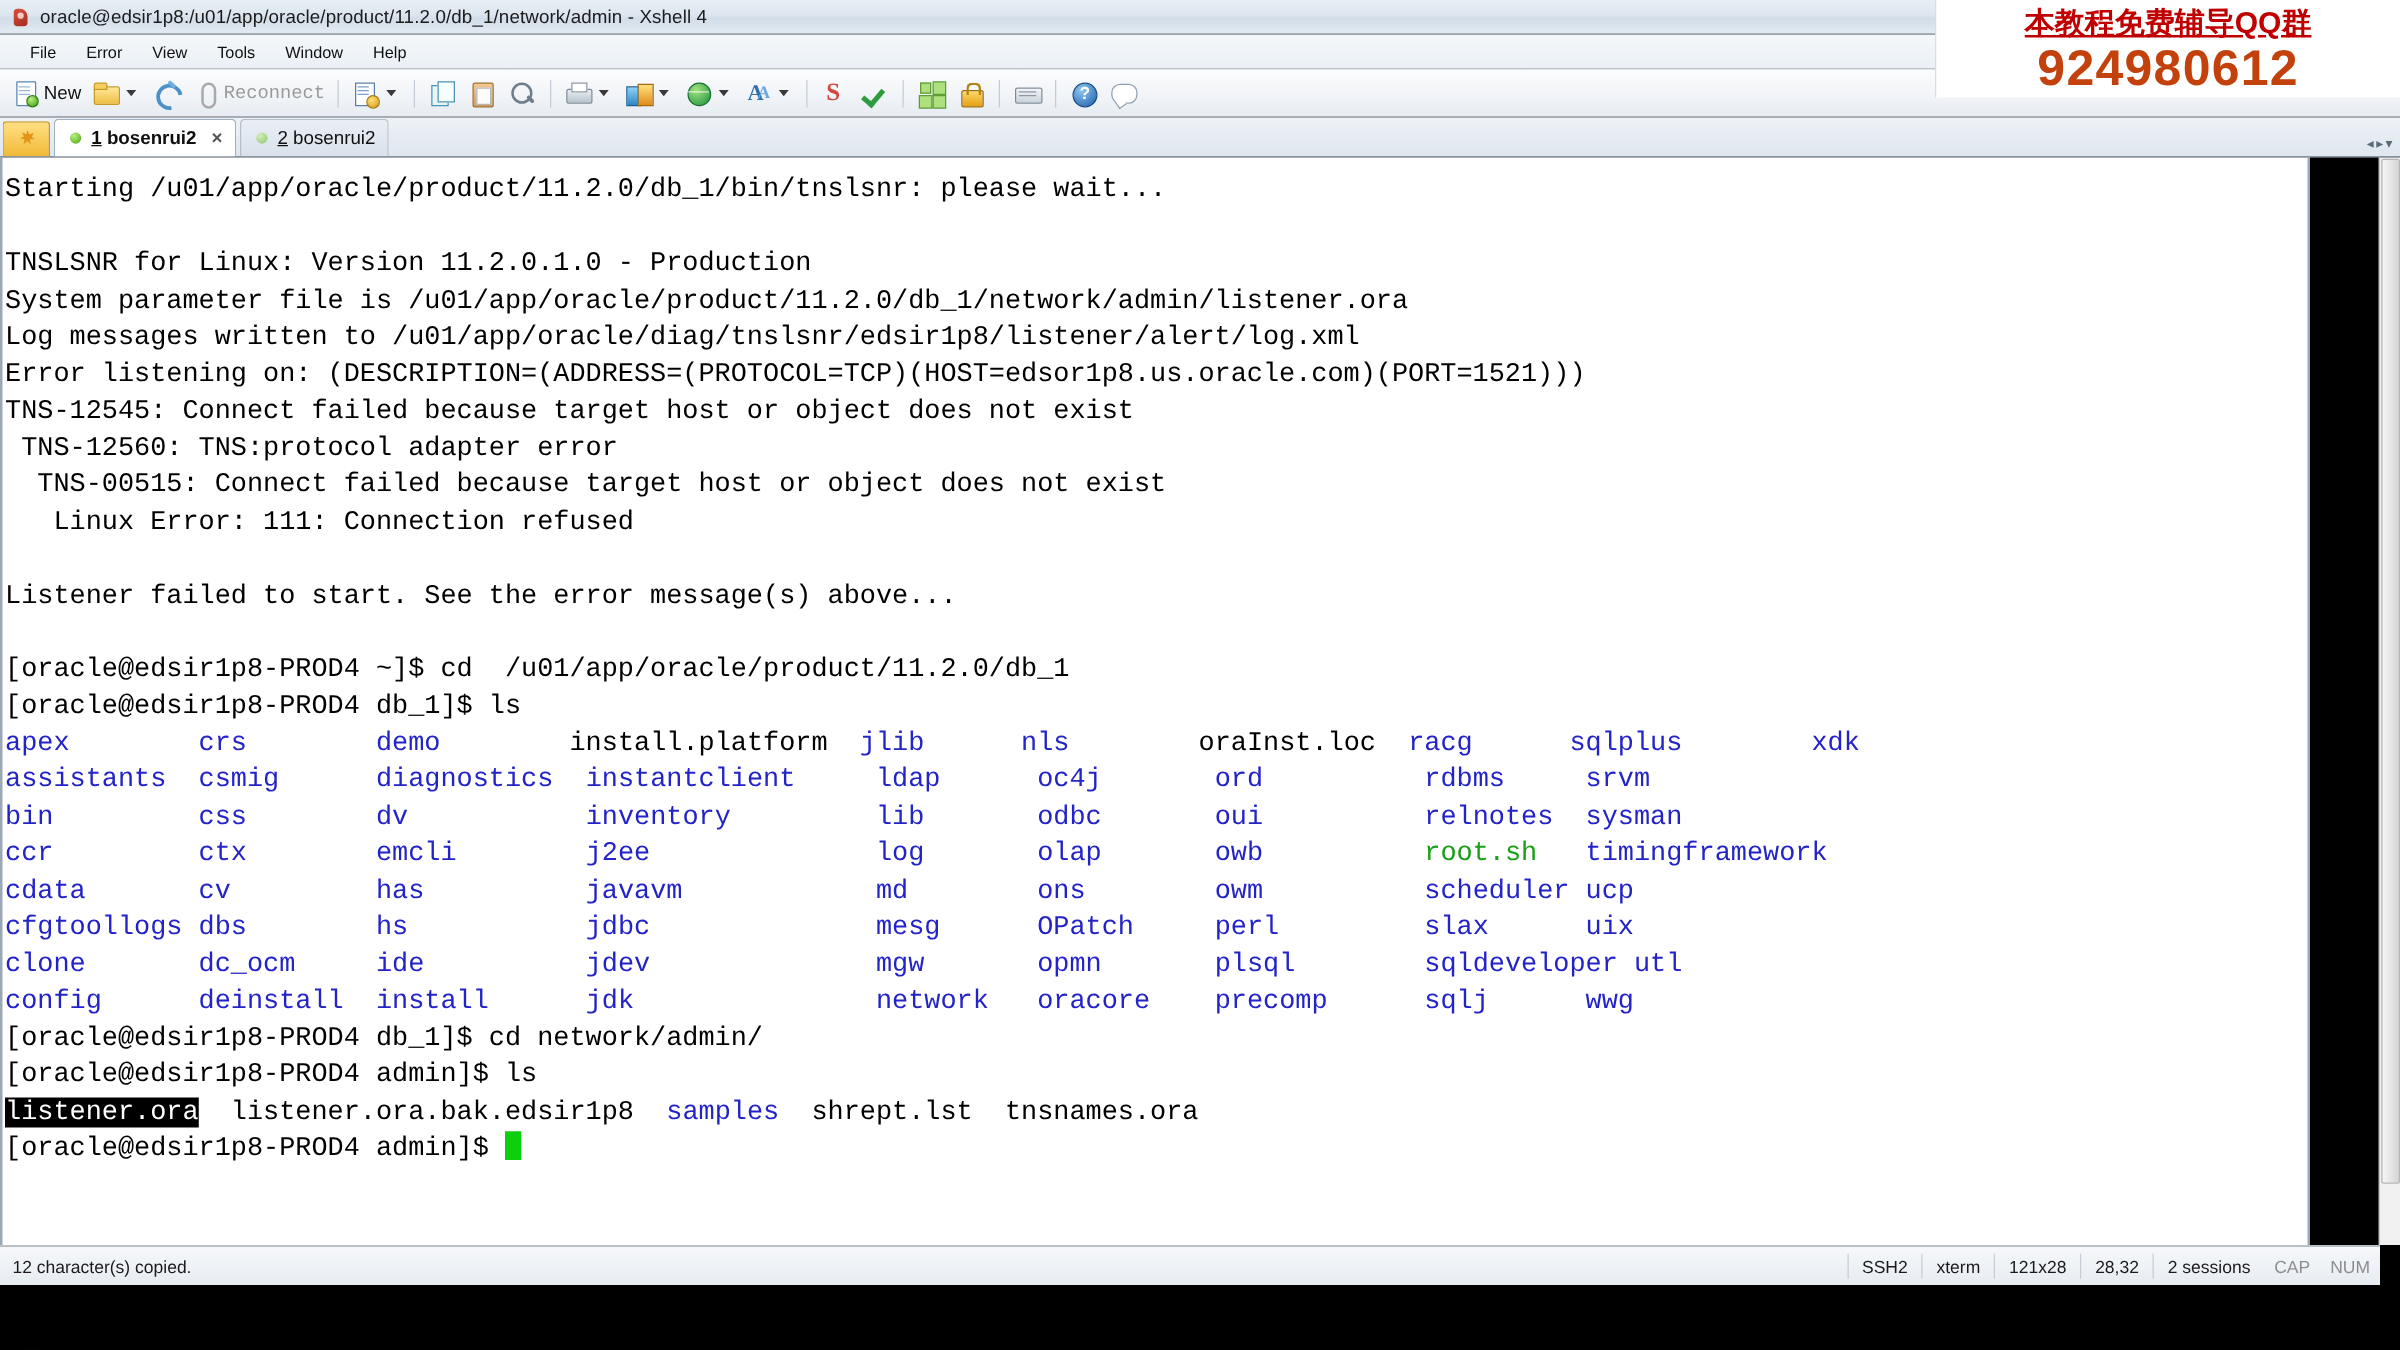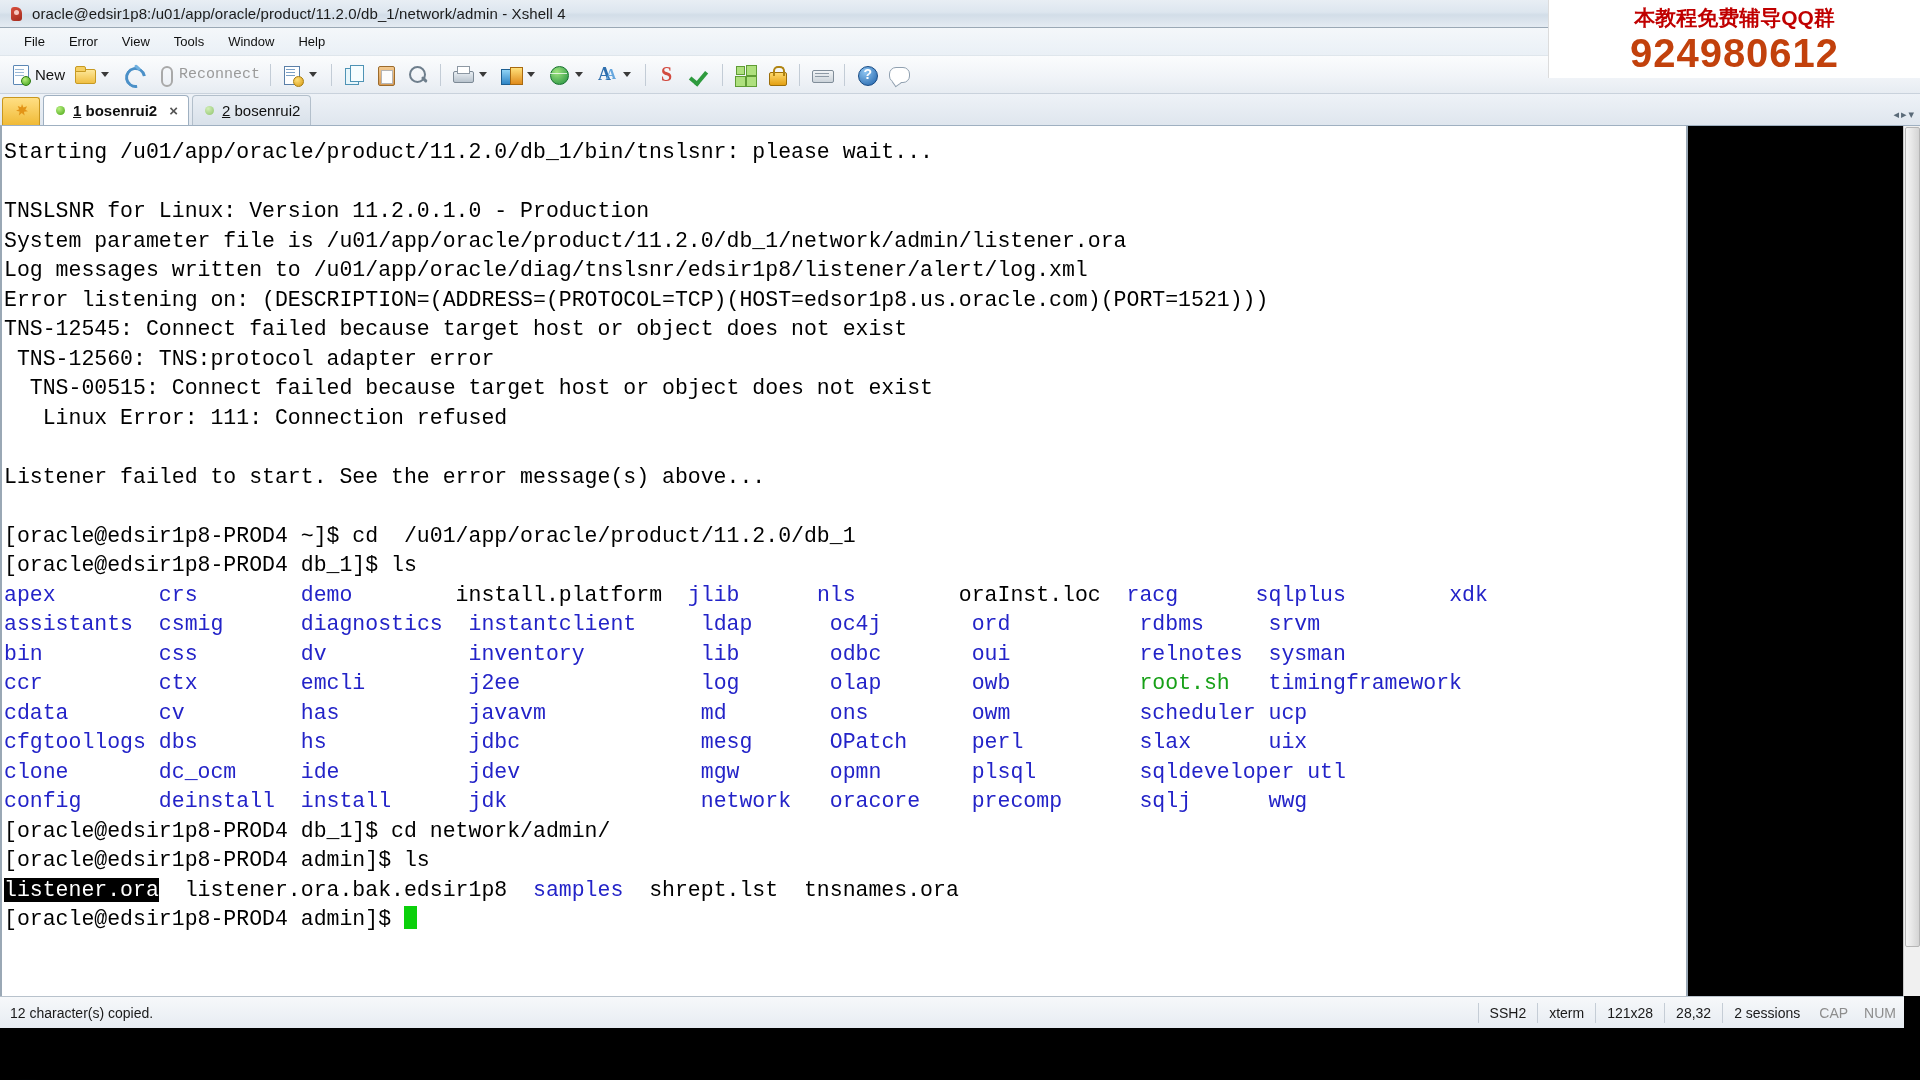--- a/index.html
+++ b/index.html
@@ -38,21 +38,21 @@
     white-space: nowrap;
   }
 
   
   .watermark {
     position: absolute; right: 0; top: 0; width: 372px; height: 78px;
     background: #ffffff; border-left: 1px solid #dcdcdc;
     display: flex; flex-direction: column; align-items: center; justify-content: center;
     z-index: 40;
   }
-  .watermark .wm-line1 { font-size: 21px; color: #c00000; font-weight: bold; letter-spacing: 0px; white-space: nowrap;}
+  .watermark .wm-line1 { font-size: 24px; color: #c00000; font-weight: bold; letter-spacing: 0px; white-space: nowrap; text-decoration: underline;}
   .watermark .wm-line2 { font-size: 40px; color: #c2410c; font-weight: bold; line-height: 1.05; letter-spacing: 1px;}
 
   
   .menubar {
     position: absolute; left: 0; top: 28px; width: 1920px; height: 28px;
     background: linear-gradient(180deg,#f4f7fa,#eaf0f6);
     display: flex; align-items: center; padding-left: 12px; gap: 0px;
     border-bottom: 1px solid #dfe6ec;
   }
   .menubar .mi {
@@ -143,21 +143,21 @@
   .tab .dot { width: 9px; height: 9px; border-radius: 50%; flex:0 0 auto;}
   .tab.active .dot { background: radial-gradient(circle at 35% 30%, #b8f080, #46a312); }
   .tab.inactive .dot { background: radial-gradient(circle at 35% 30%, #d2eeb8, #8fc46c); }
   .tab .tlabel u { text-decoration: underline; }
   .tab .tclose { color:#555; font-size: 15px; margin-left: 4px; }
   .tabbar-right { margin-left:auto; display:flex; align-items:center; gap:2px; padding-right:6px; padding-bottom:4px; color:#5a6a78;}
   .tabbar-right span { font-size: 11px; }
 
   
   .terminal {
-    position: absolute; left: 0; top: 126px; width: 1688px; height: 870px;
+    position: absolute; left: 0; top: 126px; width: 1848px; height: 870px;
     background: #ffffff;
     border: 2px solid #9aa8b5; border-top: none; border-bottom: none;
     overflow: hidden;
     font-family: "Liberation Mono", "DejaVu Sans Mono", monospace;
     font-size: 21.5px; line-height: 29.5px;
     padding: 12px 0 0 2px;
     white-space: pre;
     color: #000000;
   }
   .terminal .ln { height: 29.5px; white-space: pre; }

